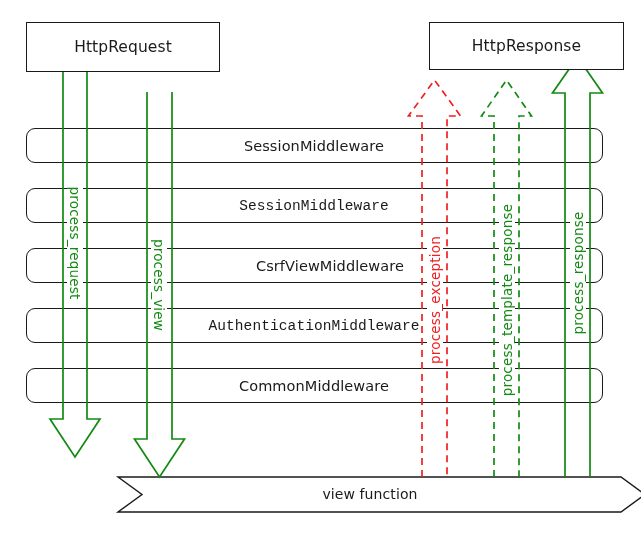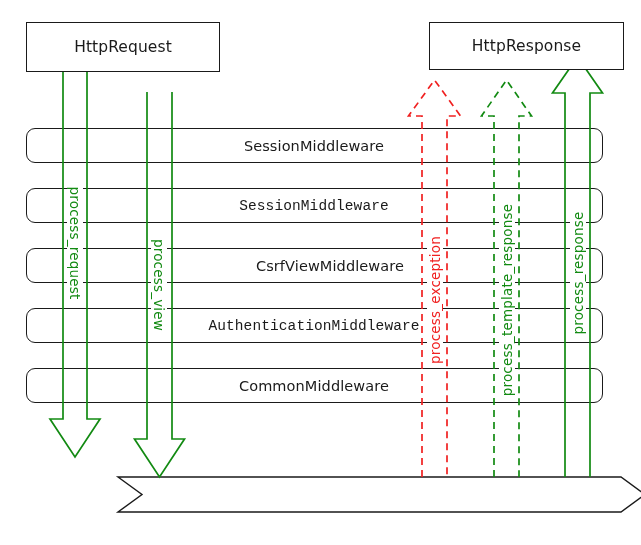--- a/index.html
+++ b/index.html
@@ -107,20 +107,21 @@
   </div>
 
   <div id="mw-labels">
       <div class="mw-label" style="left: 314px; top: 145.5px;">SessionMiddleware</div>
       <div class="mw-label" style="left: 314px; top: 205.5px; font-family: Liberation Mono, monospace;">SessionMiddleware</div>
       <div class="mw-label" style="left: 330px; top: 265.5px;">CsrfViewMiddleware</div>
       <div class="mw-label" style="left: 314px; top: 325.5px; font-family: Liberation Mono, monospace;">AuthenticationMiddleware</div>
       <div class="mw-label" style="left: 314px; top: 385.5px;">CommonMiddleware</div>
     </div>
 
+  <div class="vf-label" style="left:370px; top:494px;">view function</div>
 
   <div id="flow-labels">
       <div class="arrow-label lab-down" style="left: 75px; top: 243px; color: rgb(18, 138, 18);">process_request</div>
       <div class="arrow-label lab-down" style="left: 159px; top: 285px; color: rgb(18, 138, 18);">process_view</div>
       <div class="arrow-label lab-up" style="left: 435px; top: 300px; color: rgb(240, 32, 32);">process_exception</div>
       <div class="arrow-label lab-up" style="left: 507px; top: 300px; color: rgb(18, 138, 18);">process_template_response</div>
       <div class="arrow-label lab-up" style="left: 578px; top: 273px; color: rgb(18, 138, 18);">process_response</div>
     </div>
 </div>
 

